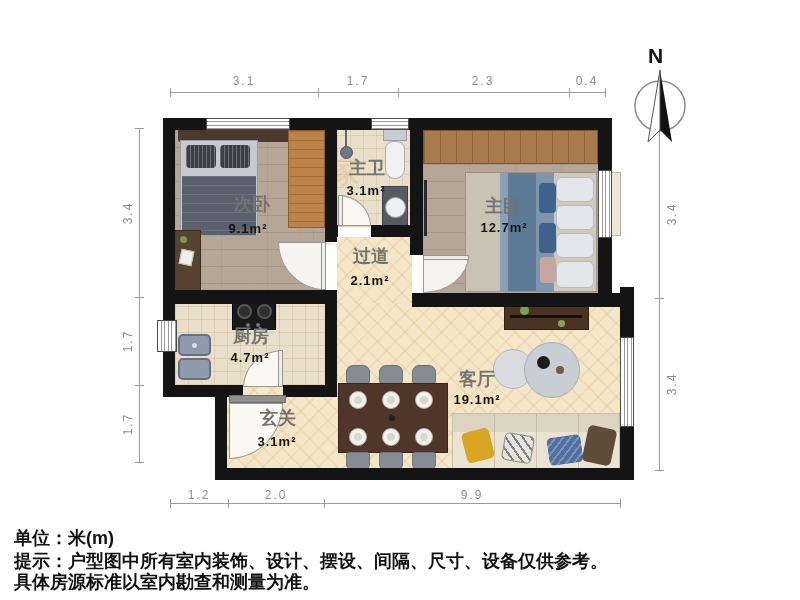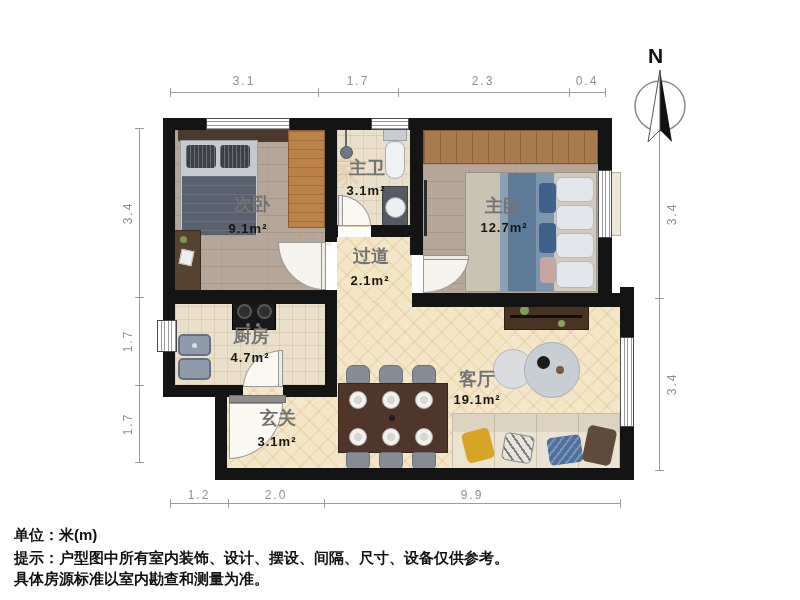--- a/index.html
+++ b/index.html
@@ -43,21 +43,21 @@
   
   .room-name{font-size:18px;font-weight:bold;color:#737373;z-index:50;transform:translate(-50%,-50%);white-space:nowrap;}
   .room-area{font-size:13px;font-weight:600;color:#16160f;z-index:50;transform:translate(-50%,-50%);white-space:nowrap;letter-spacing:1px;}
 
   
   .dim{background:#9b9b9b;z-index:5;}
   .dim-label{font-size:12px;color:#8f8f8f;z-index:5;width:34px;text-align:center;letter-spacing:2px;white-space:nowrap;}
   .dim-label-v{transform:rotate(-90deg);}
 
   
-  .footer-line{font-size:15px;font-weight:bold;color:#111;z-index:50;white-space:nowrap;}
+  .footer-line{font-size:18px;font-weight:bold;color:#111;z-index:50;white-space:nowrap;}
 
   
   .north-label{font-size:21px;font-weight:bold;color:#111;z-index:50;}
 
   .wm{z-index:12;}
 </style>
 </head>
 <body>
 
 <div id="stage">

